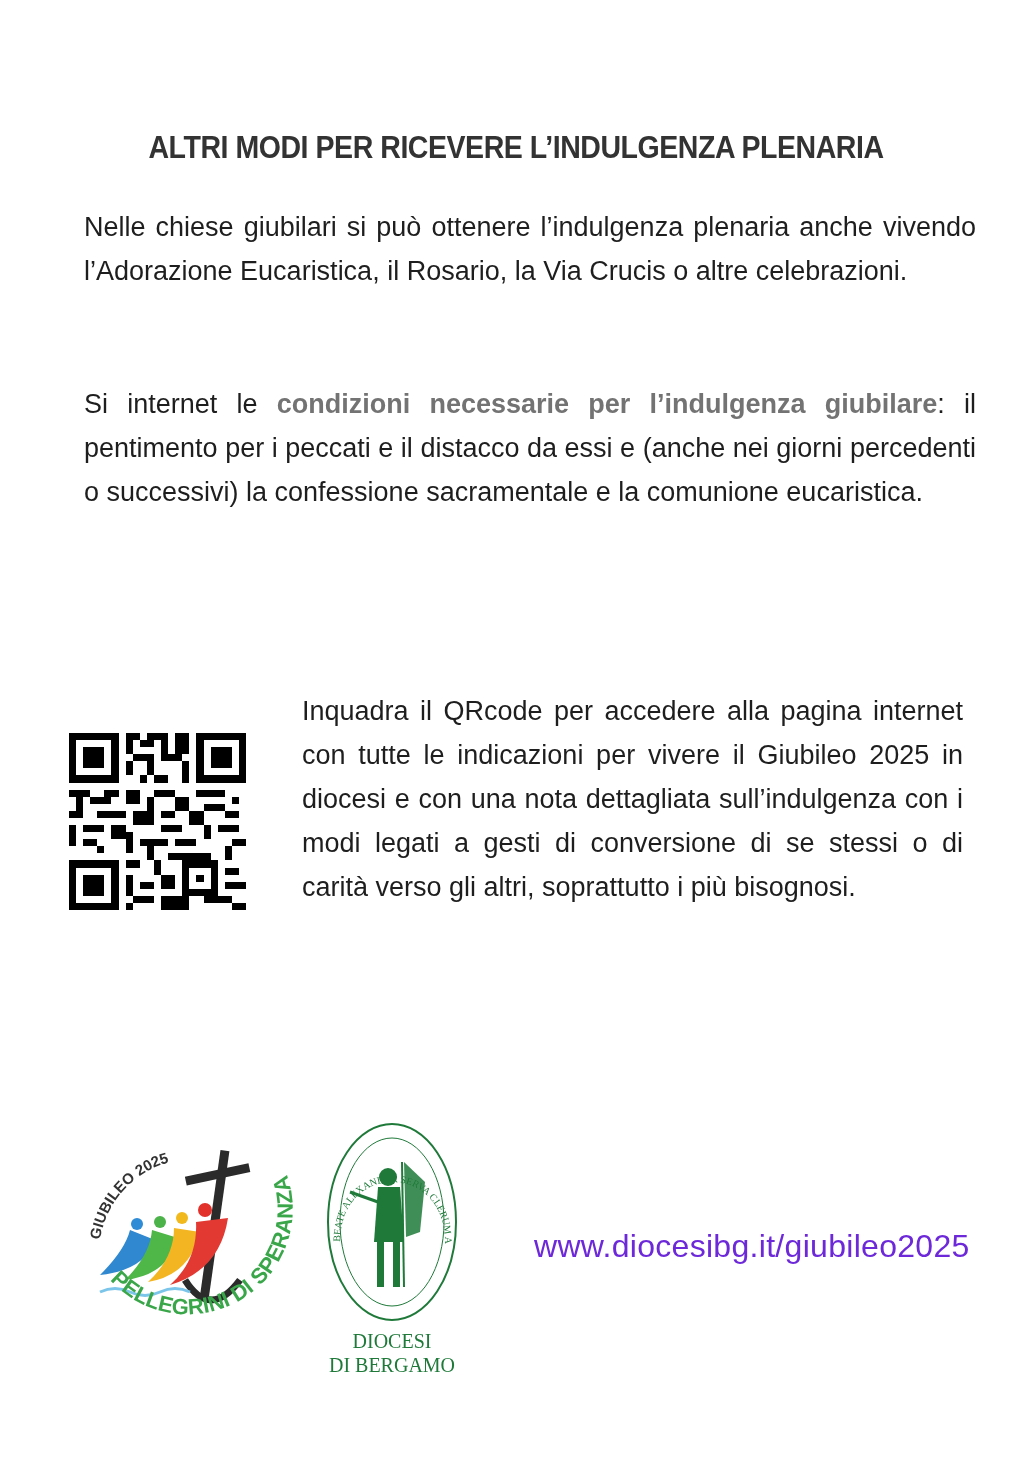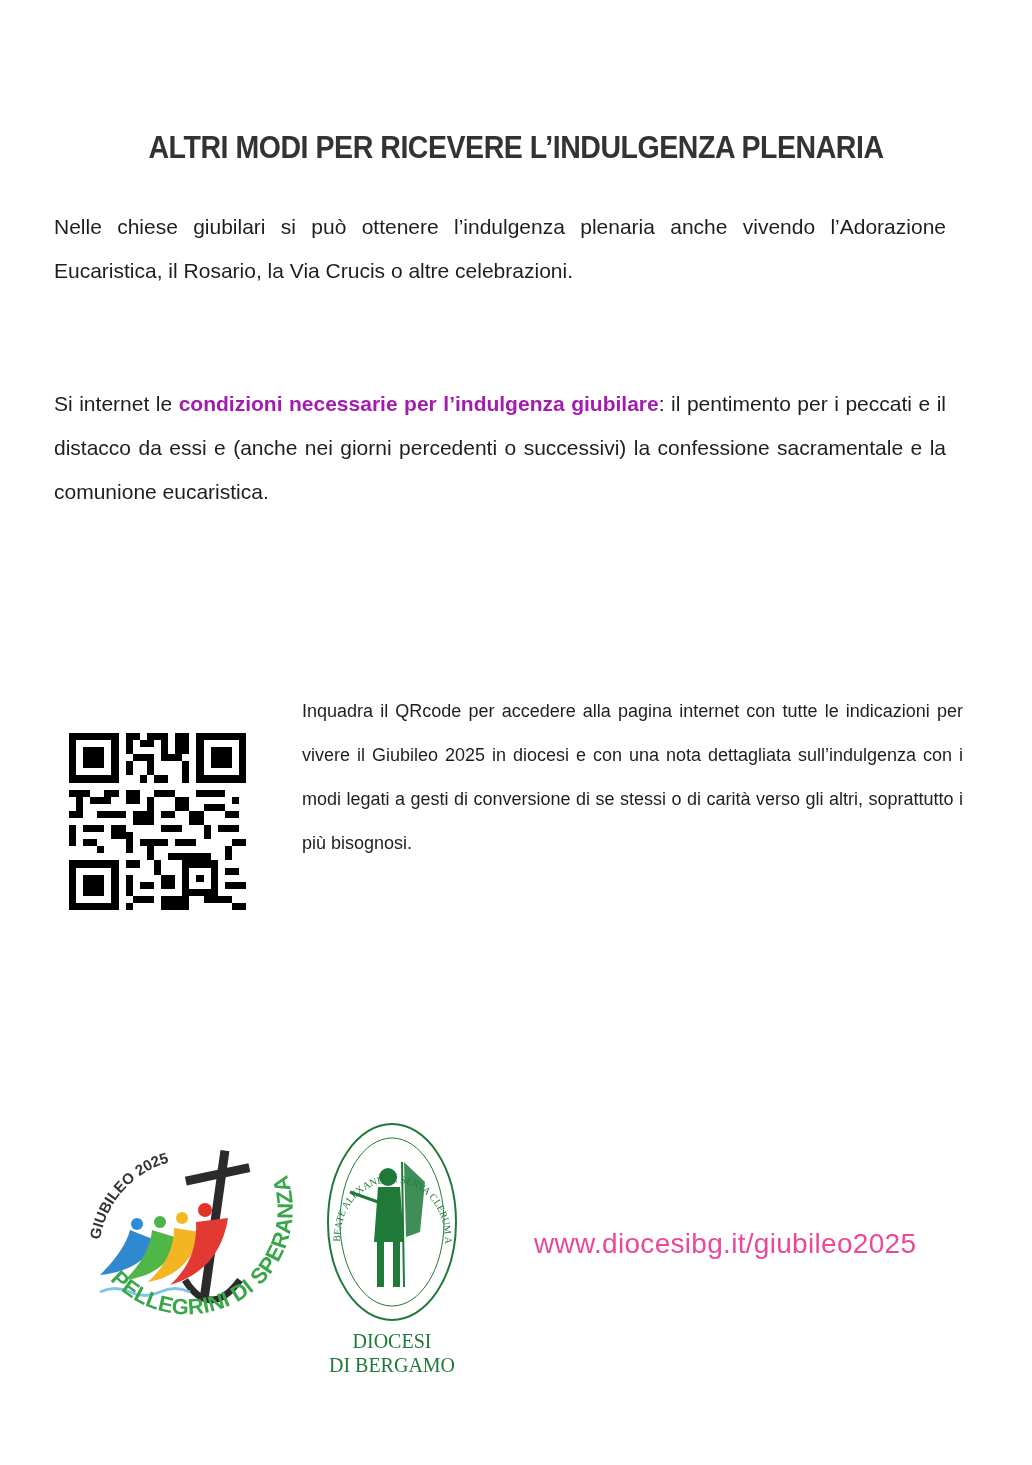--- a/index.html
+++ b/index.html
@@ -1,31 +1,31 @@
 <!DOCTYPE html>
 <html><head>
 <meta charset="utf-8">
 <style>
   html, body { margin:0; padding:0; background:#ffffff; }
   body { width:1032px; height:1465px; position:relative; overflow:hidden;
          font-family:"Liberation Sans", sans-serif; color:#1a1a1a; }
   .title { position:absolute; left:0; width:1032px; top:130px; text-align:center;
            font-family:"Liberation Sans", sans-serif; font-weight:bold; font-size:31px;
            letter-spacing:-0.5px; color:#333333; transform:scaleX(0.92); transform-origin:center; }
-  .para { position:absolute; left:54px; width:892px; font-size:21px; line-height:44px;
+  .para { position:absolute; left:84px; width:892px; font-size:27px; line-height:44px;
           text-align:justify; color:#1e1e1e; }
   .p1 { top:205px; }
   .p2 { top:382px; }
-  .para b { font-weight:bold; color:#a21caf; }
+  .para b { font-weight:bold; color:#737373; }
   .qr { position:absolute; left:69px; top:733px; width:177px; height:177px; }
-  .qr-text { position:absolute; left:302px; width:661px; top:689px; font-size:18px; line-height:44px;
+  .qr-text { position:absolute; left:302px; width:661px; top:689px; font-size:27px; line-height:44px;
              text-align:justify; color:#1e1e1e; }
   .logo-jub { position:absolute; left:70px; top:1130px; width:235px; height:240px; }
   .logo-dio { position:absolute; left:320px; top:1122px; width:145px; height:255px; }
-  .url { position:absolute; left:534px; top:1228px; font-size:28px; color:#ec4899;
+  .url { position:absolute; left:534px; top:1228px; font-size:32px; color:#6d28d9;
          font-family:"Liberation Sans", sans-serif; letter-spacing:0.3px; }
 </style>
 </head>
 <body>
 
 <div class="title">ALTRI MODI PER RICEVERE L’INDULGENZA PLENARIA</div>
 
 <div class="para p1">Nelle chiese giubilari si può ottenere l’indulgenza plenaria anche vivendo l’Adorazione Eucaristica, il Rosario, la Via Crucis o altre celebrazioni.</div>
 
 <div class="para p2"><span>Si internet le </span><b>condizioni necessarie per l’indulgenza giubilare</b><span>: il pentimento per i peccati e il distacco da essi e (anche nei giorni percedenti o successivi) la confessione sacramentale e la comunione eucaristica.</span></div>

